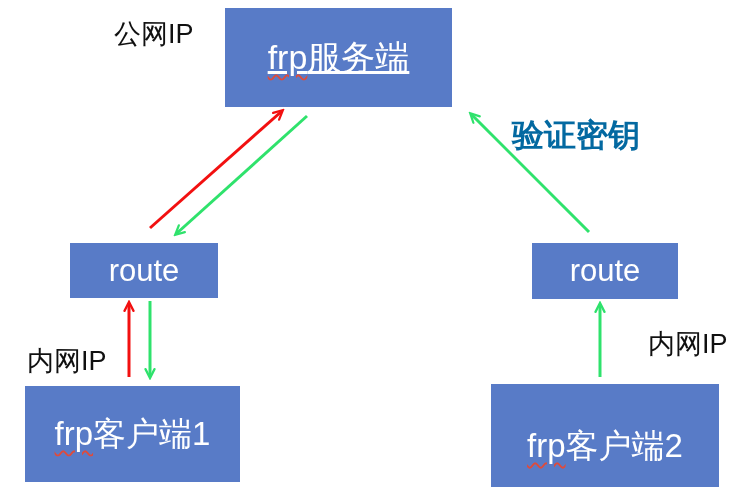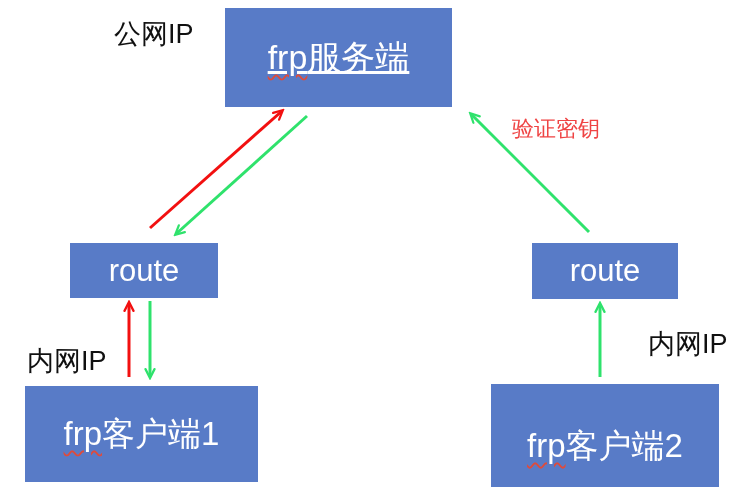--- a/index.html
+++ b/index.html
@@ -22,38 +22,38 @@
     background: #587BC7;
     color: #ffffff;
     display: flex;
     align-items: center;
     justify-content: center;
     white-space: nowrap;
   }
   .box-server  { left: 225px; top:   8px; width: 227px; height:  99px; font-size: 34px; text-decoration: underline; }
   .box-route-l { left:  70px; top: 243px; width: 148px; height:  55px; font-size: 31px; }
   .box-route-r { left: 532px; top: 243px; width: 146px; height:  56px; font-size: 31px; }
-  .box-client1 { left:  25px; top: 386px; width: 233px; height:  96px; font-size: 33px; }
+  .box-client1 { left:  25px; top: 386px; width: 215px; height:  96px; font-size: 33px; }
   .box-client2 { left: 491px; top: 384px; width: 228px; height:  125px; font-size: 33px; }
   .wavy {
     text-decoration-line: underline;
     text-decoration-style: wavy;
     text-decoration-color: #DE4B3C;
     text-decoration-thickness: 2px;
     text-underline-offset: 5px;
   }
   .lbl {
     position: absolute;
     white-space: nowrap;
     color: #101010;
     font-size: 27px;
   }
   .lbl-public-ip   { left: 114px; top:  16px; }
   .lbl-upload-key  { left: 122px; top: 117px; font-size: 24px; font-weight: 700; color: #A80DEE; }
-  .lbl-verify-key  { left: 512px; top: 114px; font-size: 22px; font-weight: 400; color: #ef4444; }
+  .lbl-verify-key  { left: 512px; top: 114px; font-size: 32px; font-weight: 700; color: #0369a1; }
   .lbl-lan-ip-left { left:  27px; top: 343px; }
   .lbl-lan-ip-right{ left: 648px; top: 326px; }
 </style>
 </head>
 <body>
 
 <div class="canvas">
 
   <svg class="arrow-layer" width="754" height="487" viewBox="0 0 754 487" xmlns="http://www.w3.org/2000/svg">
     <defs>

